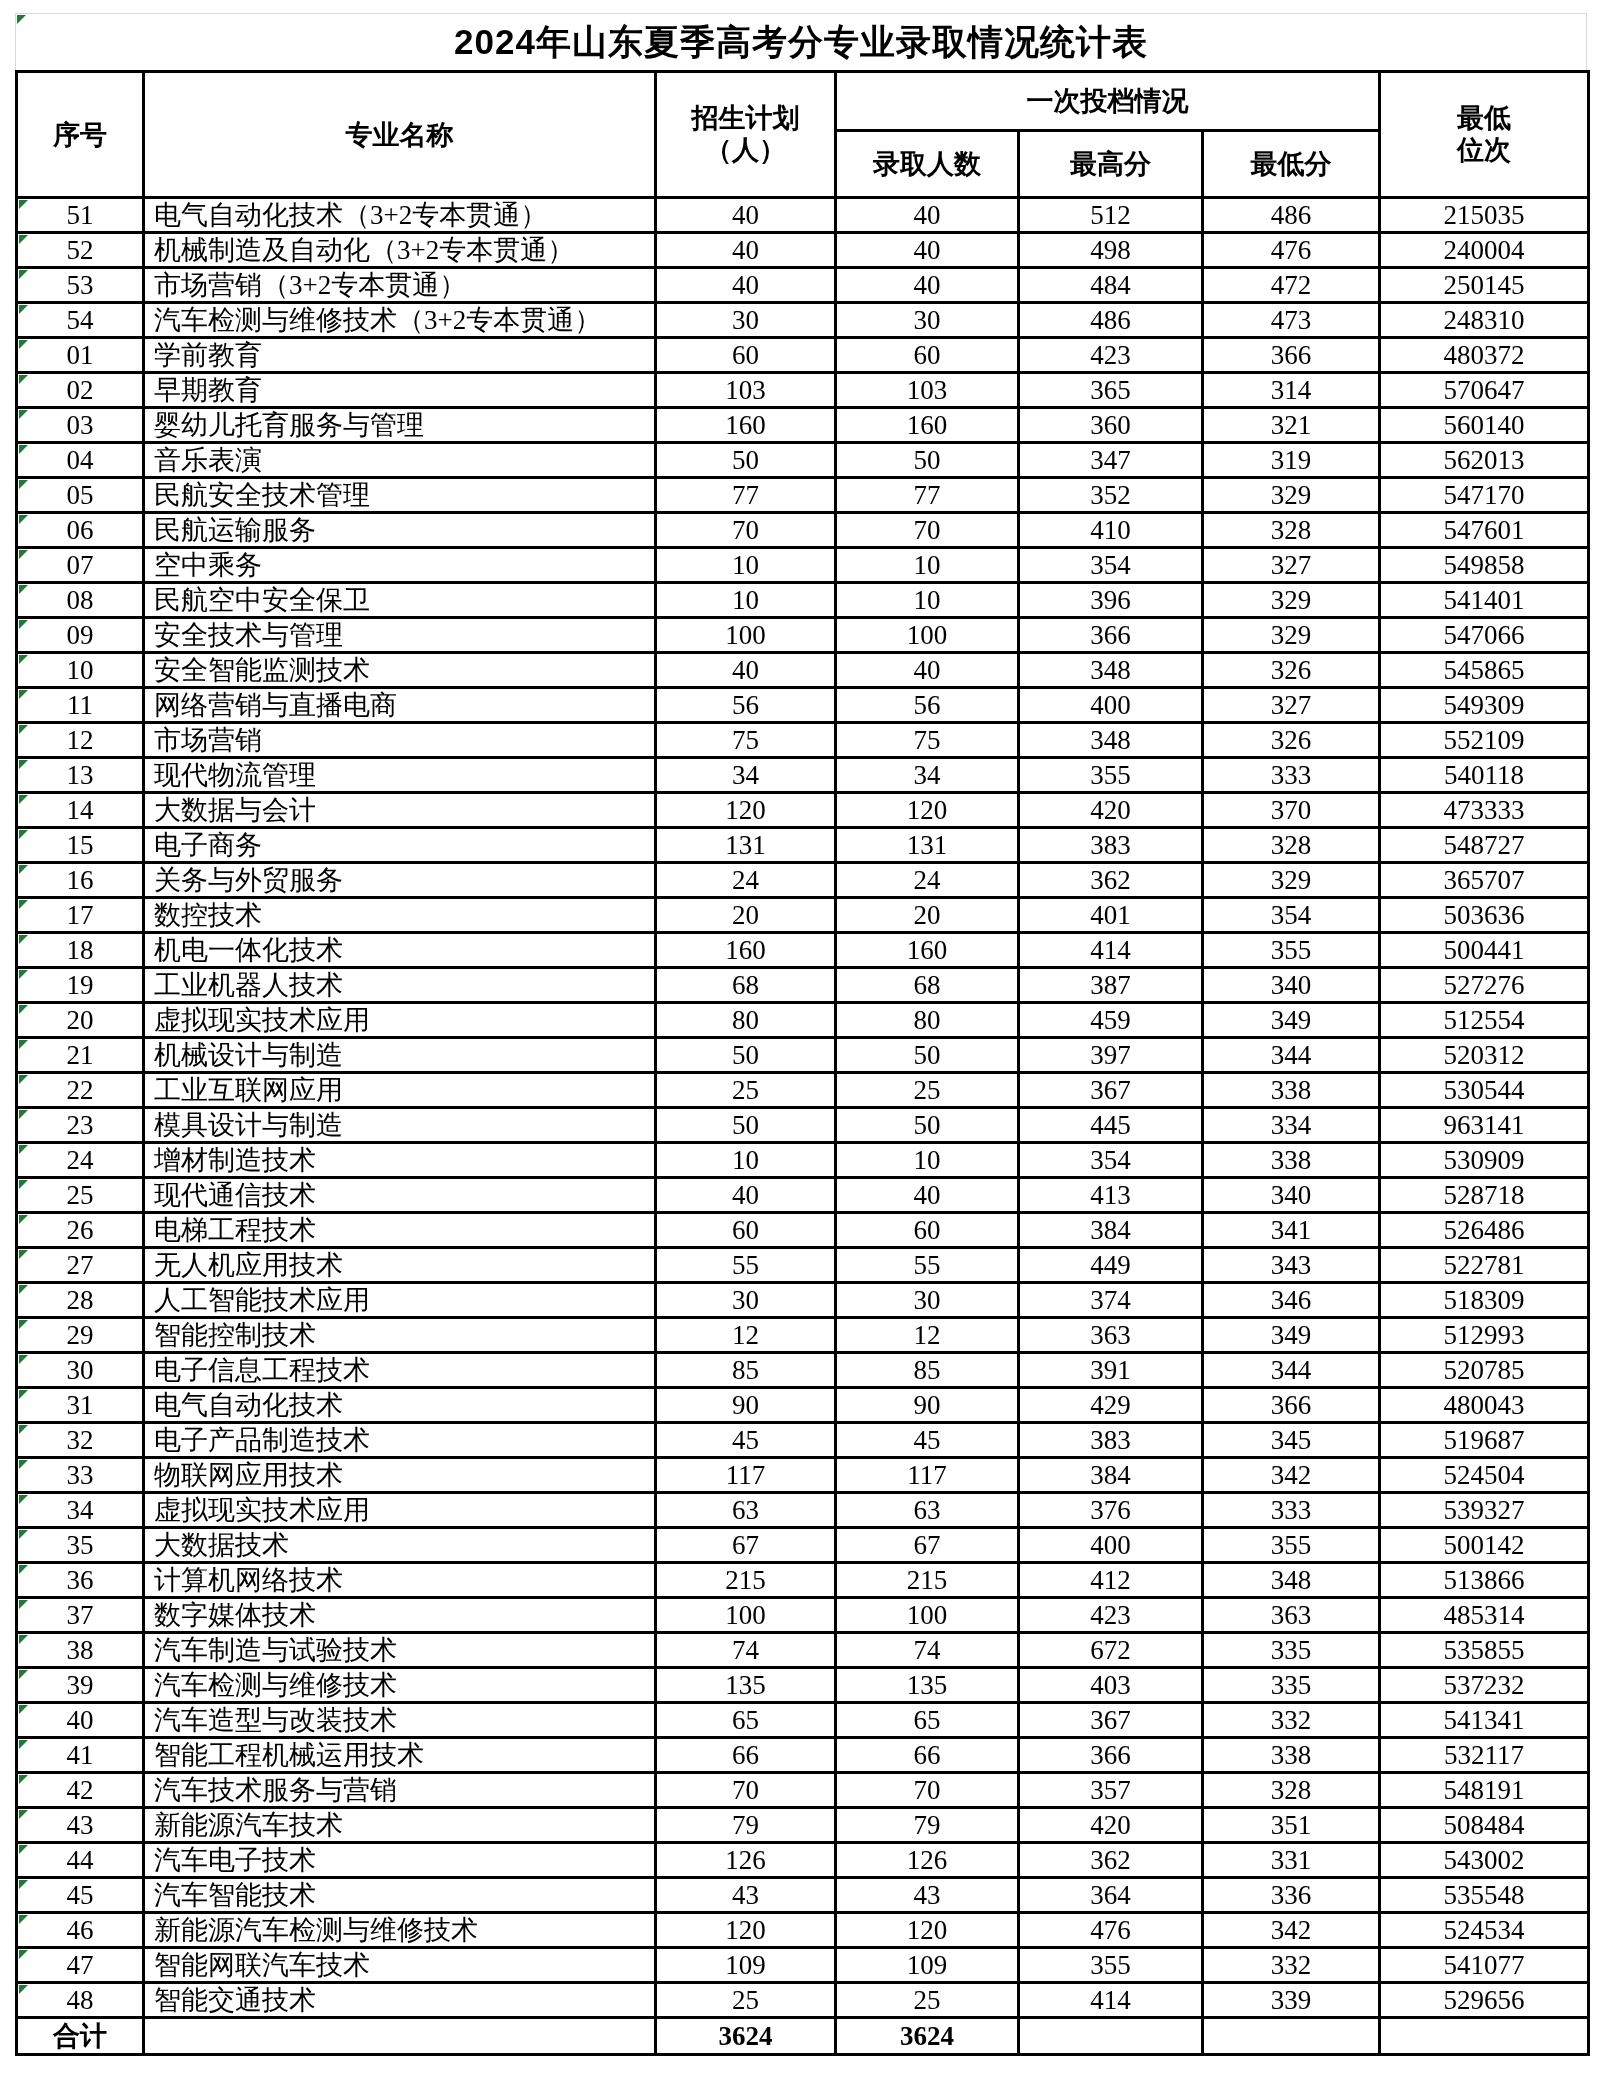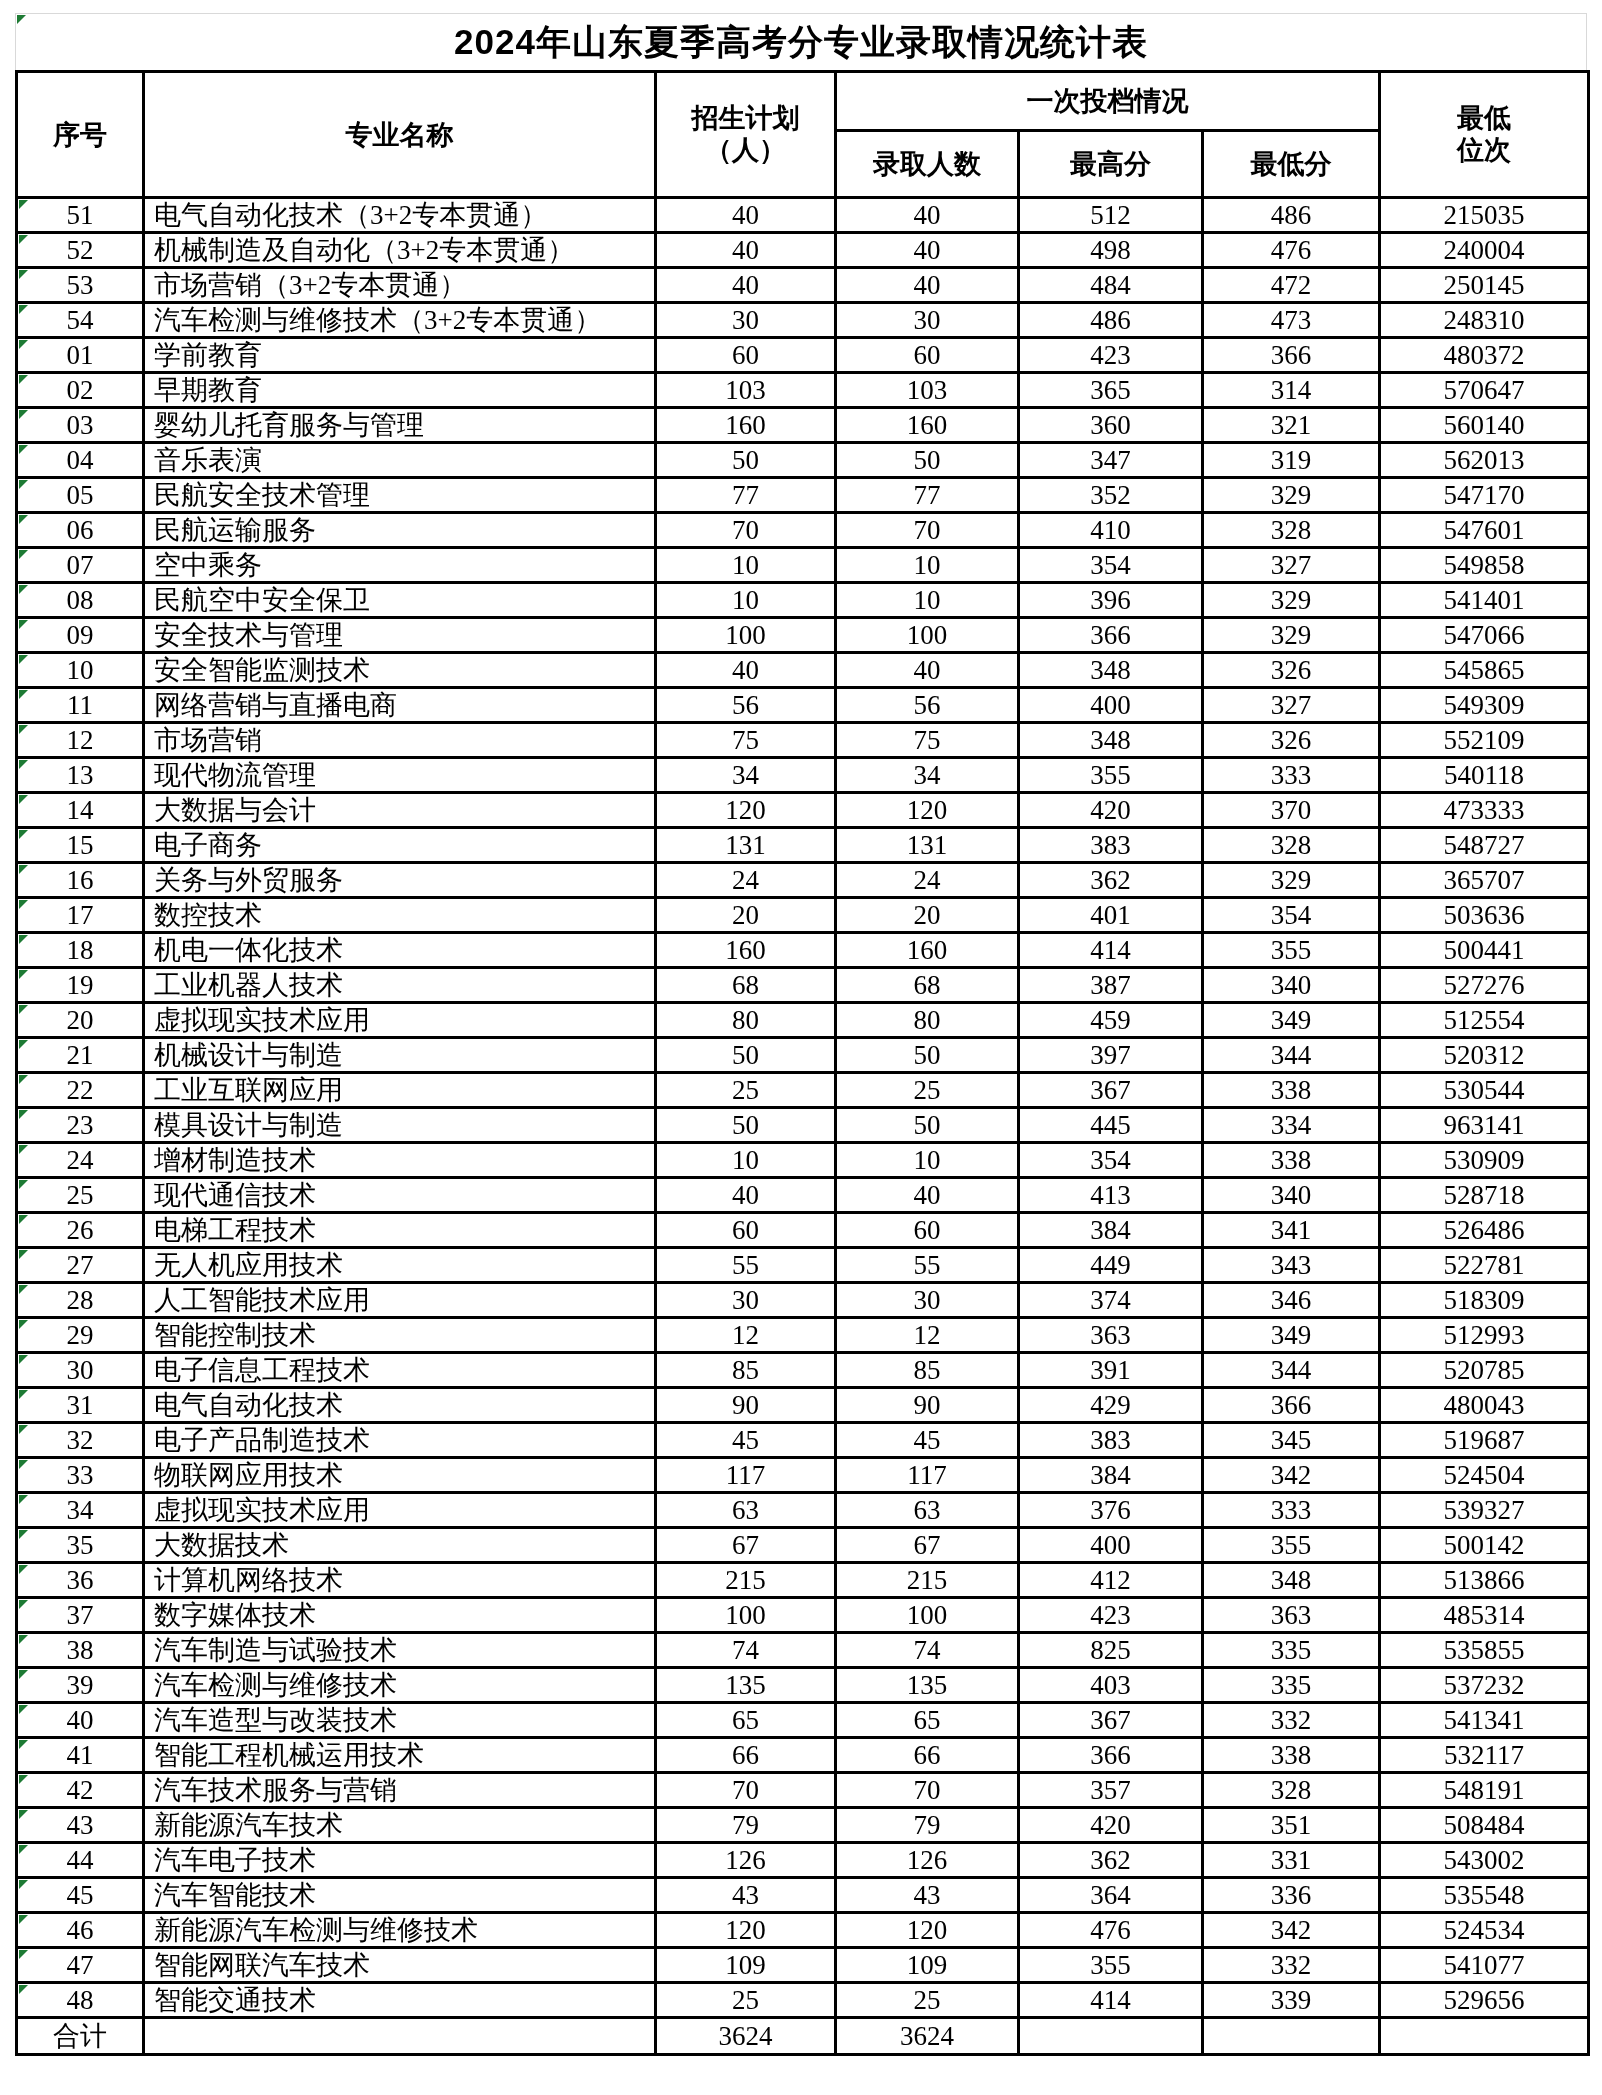--- a/index.html
+++ b/index.html
@@ -33,21 +33,21 @@
   thead tr.h2 th { height:67px; }
   thead th .two-line div { line-height:1.15; }
 
   tbody td, tfoot td {
     height:32px; line-height:32px; font-size:27px;
     text-align:center; vertical-align:middle; background:#ffffff;
   }
   td.no { position:relative; }
   td.major { text-align:left; padding-left:9px; }
 
-  tfoot td { height:34px; line-height:34px; }
+  tfoot td { height:34px; line-height:34px;font-weight:bold; }
 
   
   .flag {
     position:absolute; left:1px; top:1px; width:0; height:0;
     border-top:9px solid var(--flag-color,#1e7b34);
     border-right:9px solid transparent;
   }
   .title-flag { left:1px; top:1px; }
 </style>
 </head>
@@ -588,21 +588,21 @@
     <td>485314</td>
   </tr>
         <tr>
     <td class="no">
       <span class="flag"></span>
       <span>38</span>
     </td>
     <td class="major">汽车制造与试验技术</td>
     <td>74</td>
     <td>74</td>
-    <td>825</td>
+    <td>672</td>
     <td>335</td>
     <td>535855</td>
   </tr>
         <tr>
     <td class="no">
       <span class="flag"></span>
       <span>39</span>
     </td>
     <td class="major">汽车检测与维修技术</td>
     <td>135</td>

